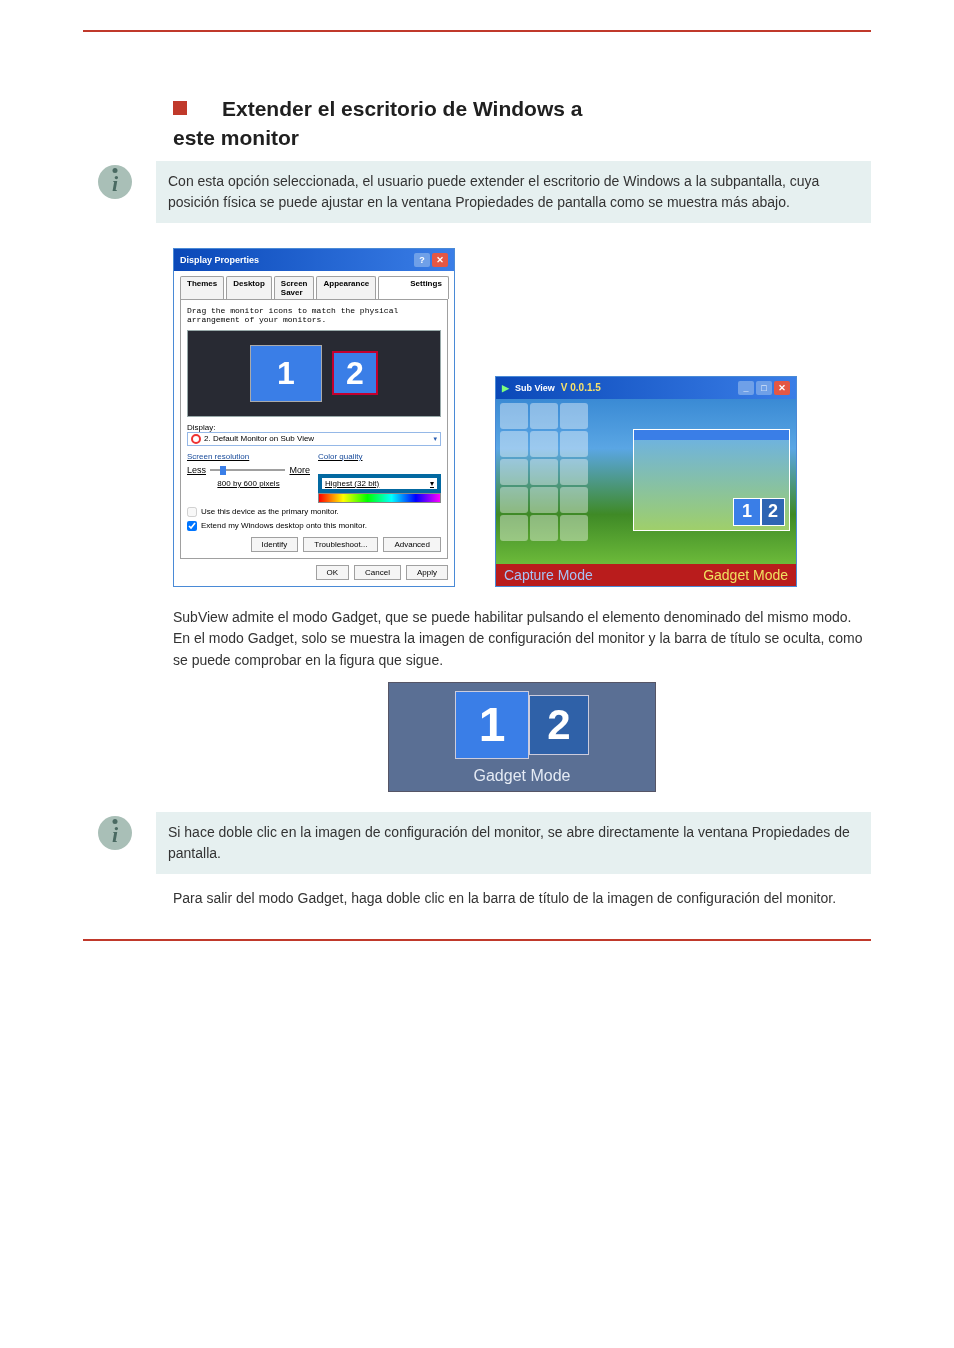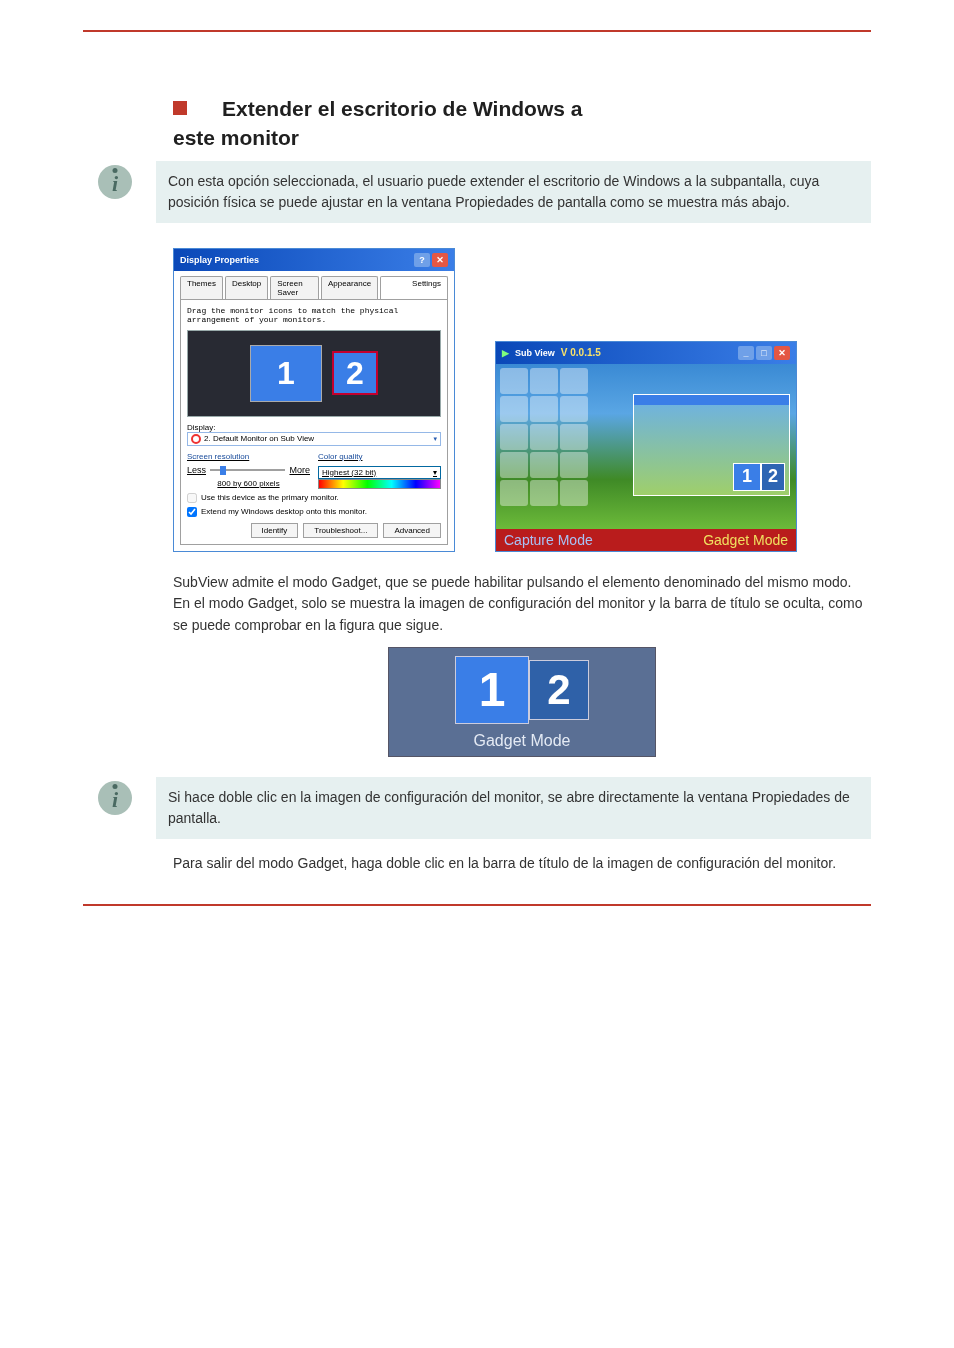--- a/index.html
+++ b/index.html
@@ -149,20 +149,21 @@
     padding:5px 6px 0 6px;
     border-bottom:none;
     font-size:8px;
   }
   .dp-tab {
     padding:2px 6px;
     border:1px solid #a0a0a0;
     border-bottom:none;
     background:#f3f3f3;
     border-radius:2px 2px 0 0;
+    font-weight:bold;
   }
   .dp-tab.active {
     background:#fff;
     position:relative;
     z-index:1;
     padding-left:31px;
   }
   .dp-body {
     margin:0 6px 6px 6px;
     border:1px solid #a0a0a0;
@@ -196,21 +197,21 @@
   .dp-select { border:1px solid #95b8e7; padding:1px 3px; font-size:8px; display:flex; justify-content:space-between; align-items:center; }
   .dp-select .arrow { color:#2a5db0; font-size:7px; }
   .dp-select .redcircle { border:2px solid #e33; border-radius:50%; width:6px; height:6px; display:inline-block; margin-right:3px; vertical-align:middle;}
   .dp-cols { display:flex; gap:8px; margin-top:6px;text-decoration:underline; }
   .dp-col { flex:1; }
   .dp-col-title { color:#174a9a; font-size:8px; }
   .dp-slider { margin:4px 0; display:flex; align-items:center; gap:4px; }
   .dp-slider-track { flex:1; height:2px; background:#a0a0a0; position:relative; }
   .dp-slider-thumb { position:absolute; left:10px; top:-3px; width:6px; height:9px; background:#3a7ee7; }
   .dp-rainbow { height:8px; background: linear-gradient(90deg,#f00,#ff0,#0f0,#0ff,#00f,#f0f); border:1px solid #888; }
-  .dp-select2 { border:1px solid #0369a1; padding:1px 3px; font-size:8px; display:flex; justify-content:space-between; align-items:center; margin-top:5px; }
+  .dp-select2 { border:4px solid #0369a1; padding:1px 3px; font-size:8px; display:flex; justify-content:space-between; align-items:center; margin-top:13px; }
   .dp-check { font-size:8px; margin-top:4px; display:flex; align-items:center; gap:4px; }
   .dp-check input { width:10px; height:10px; margin:0; }
   .dp-btnrow { margin-top:6px; display:flex; justify-content:flex-end; gap:5px; }
   .dp-btn { border:1px solid #a0a0a0; background:#f5f5f5; padding:2px 10px; font-size:8px; }
   .dp-bottom-btns { margin-top:6px; padding:0 6px 6px; display:flex; justify-content:flex-end; gap:5px; }
   
   .sv-window {
     width: 300px;
     border:1px solid #4a8ad6;
     font-size:9px;
@@ -351,20 +352,25 @@
           <label class="dp-check">
             <input type="checkbox" checked="" style="">
             <span>Extend my Windows desktop onto this monitor.</span>
           </label>
           <div class="dp-btnrow">
             <div class="dp-btn">Identify</div>
             <div class="dp-btn">Troubleshoot...</div>
             <div class="dp-btn">Advanced</div>
           </div>
         </div>
+        <div class="dp-bottom-btns">
+          <div class="dp-btn">OK</div>
+          <div class="dp-btn">Cancel</div>
+          <div class="dp-btn">Apply</div>
+        </div>
       </div>
 
       <div class="sv-window">
         <div class="sv-title">
           <div class="sv-title-left">
             <span style="color:#7dff7d;">▶</span>
             <span>Sub View</span>
             <span class="sv-ver">V 0.0.1.5</span>
           </div>
           <div class="sv-tbtns">

